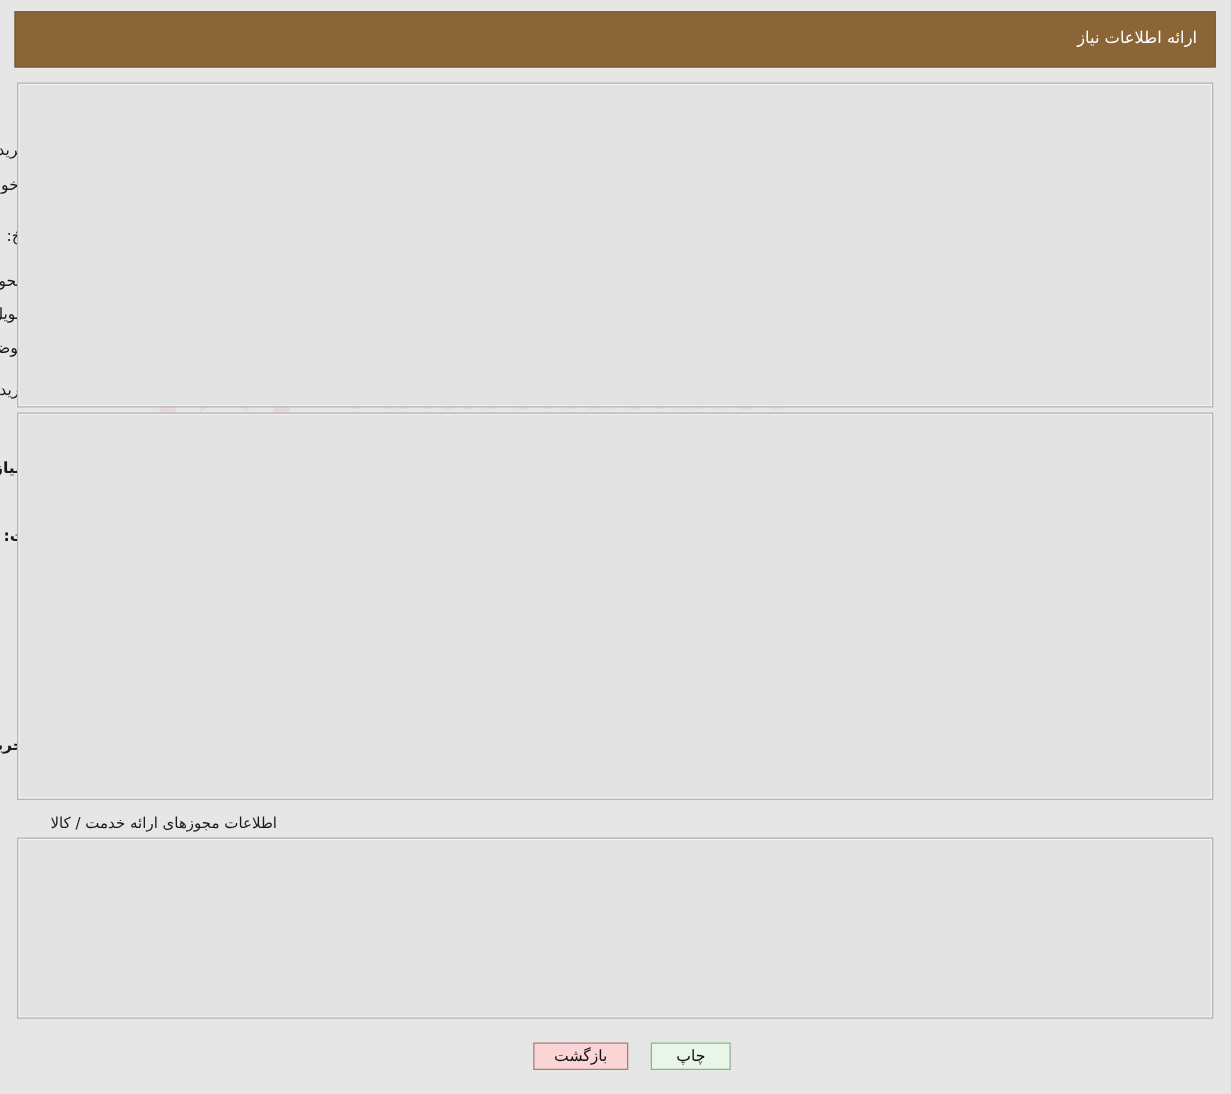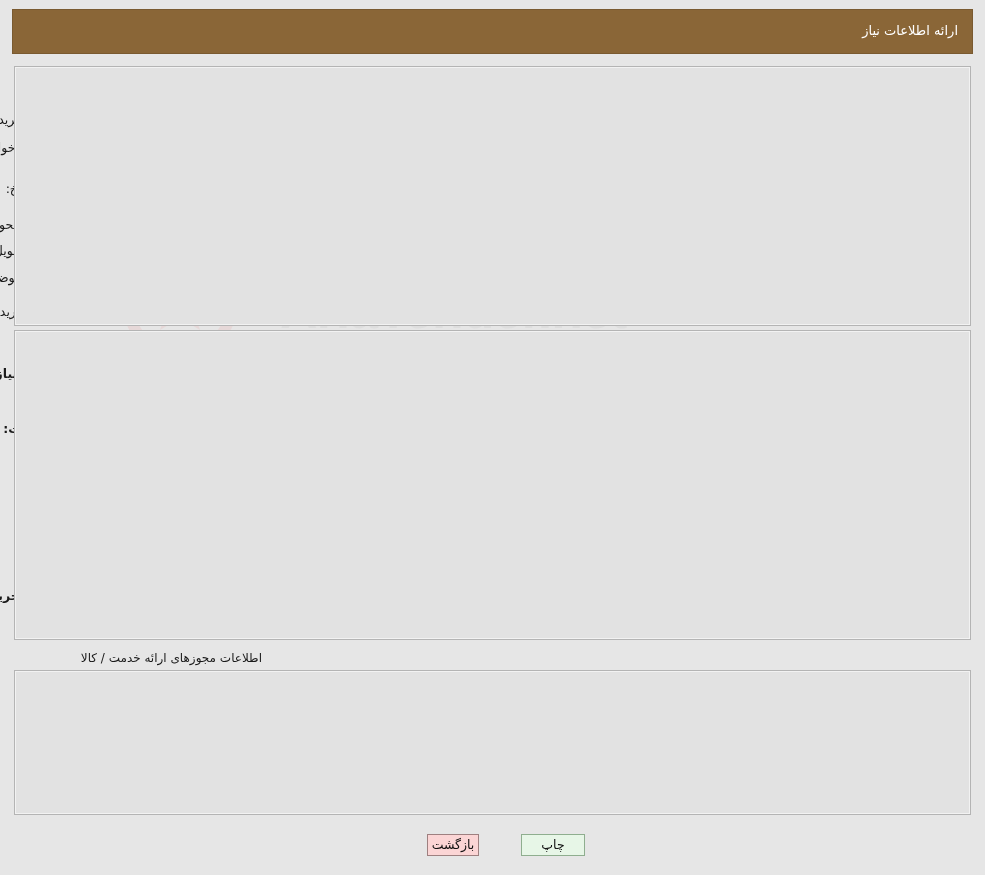--- a/index.html
+++ b/index.html
@@ -238,21 +238,21 @@
   
   .fbtn {
     position: absolute;
     height: 22px;
     border: 1px solid #8c8c8c;
     font-size: 12.5px;
     line-height: 20px;
     text-align: center;
     color: #111;
   }
-  #btn-back  { left: 427px; top: 834px; width: 52px; background: #fbd5d5; border-color: #9e8080; }
+  #btn-back  { left: 427px; top: 834px; width: 76px; background: #fbd5d5; border-color: #9e8080; }
   #btn-print { left: 521px; top: 834px; width: 64px; background: #e7f6e7; border-color: #8fae8f; }
 
   .section-caption {
     position: absolute;
     font-size: 12px;
     color: #1a1a1a;
     white-space: nowrap;
   }
 </style>
 </head>
@@ -352,21 +352,21 @@
 </table>
 
 <div class="lbl lbl-bold" style="right:905px; top:588px;">توضیحات خریدار:</div>
 <div class="ta" style="right:140px; top:544px; width:745px; height:85px;">
   <div>لطفا به لیست پیوست توجه فرمایید</div>
   <div>پرداخت سند 1 الی 2 ماهه میباشد</div>
   <div>طبق لیست پیوست که شامل 3 آیتم میباشد نسبت به بارگذاری اقدام نمایید</div>
   <span class="grip">╱</span>
 </div>
 
-<div class="section-caption" style="right:723px; top:651px;">اطلاعات مجوزهای ارائه خدمت / کالا</div>
+<div class="section-caption" style="right:763px; top:651px;">اطلاعات مجوزهای ارائه خدمت / کالا</div>
 <div class="panel" id="panel-permit"></div>
 
 <table class="permit" style="right:40px; top:727px; width:905px;">
   <thead>
     <tr>
       <th style="width:250px;">الزامی بودن ارائه مجوز</th>
       <th style="width:500px;">اعلام وضعیت مجوز توسط تامین کننده</th>
       <th style="width:215px;">جزئیات</th>
     </tr>
   </thead>

